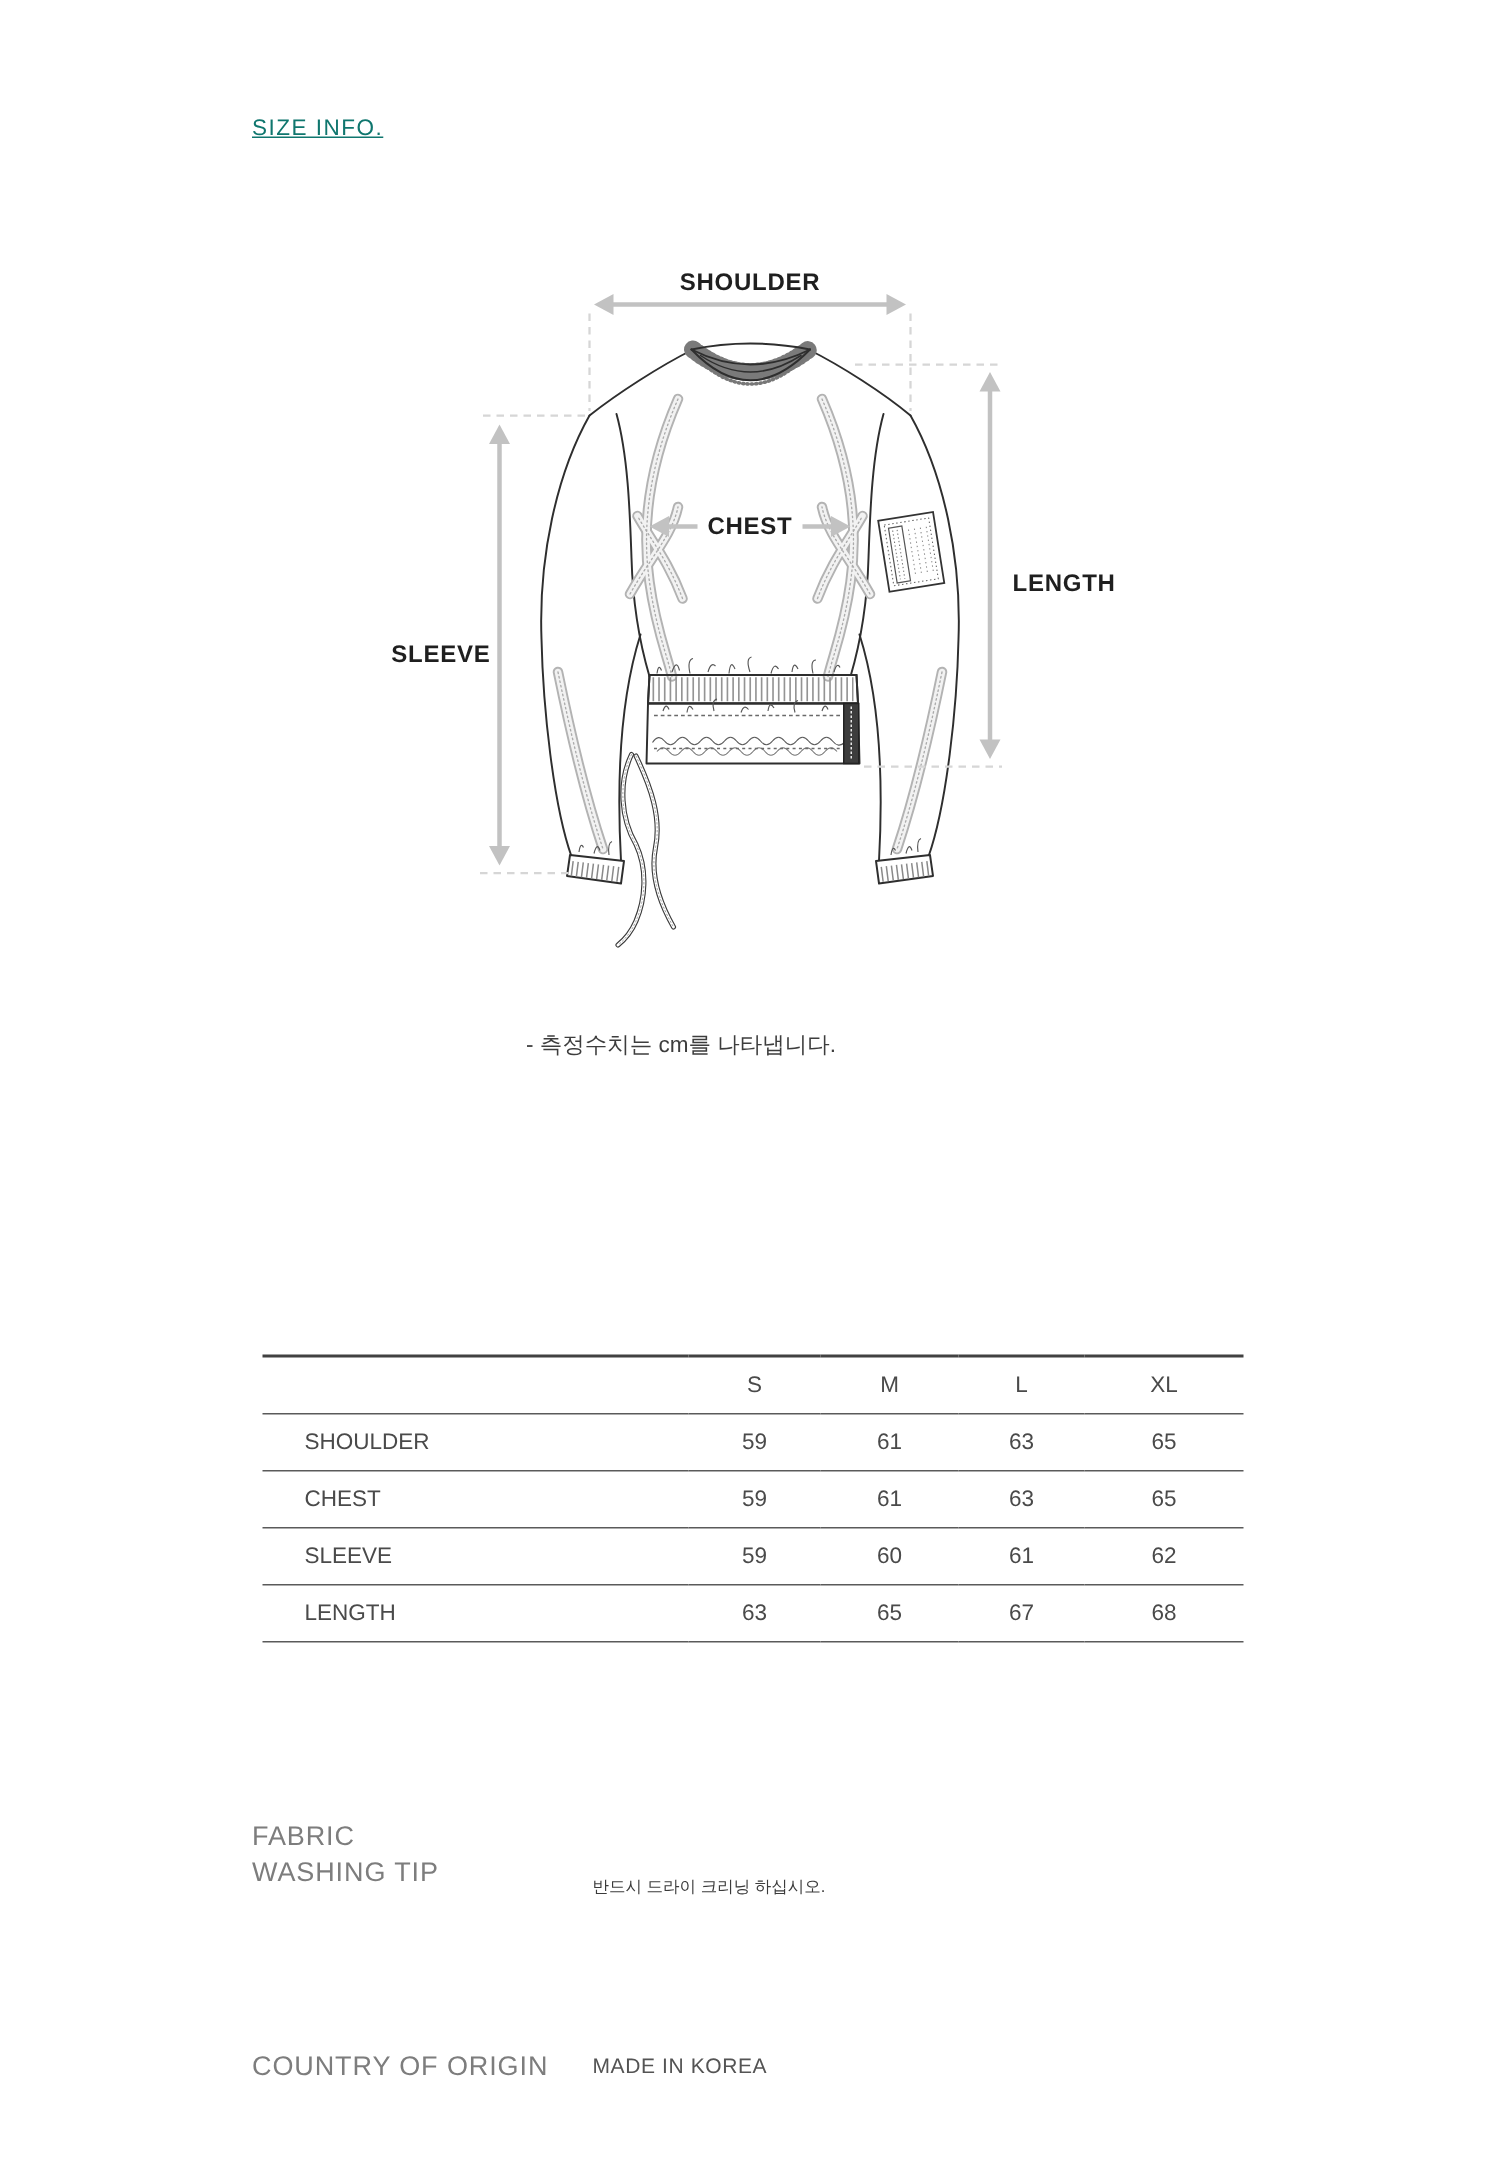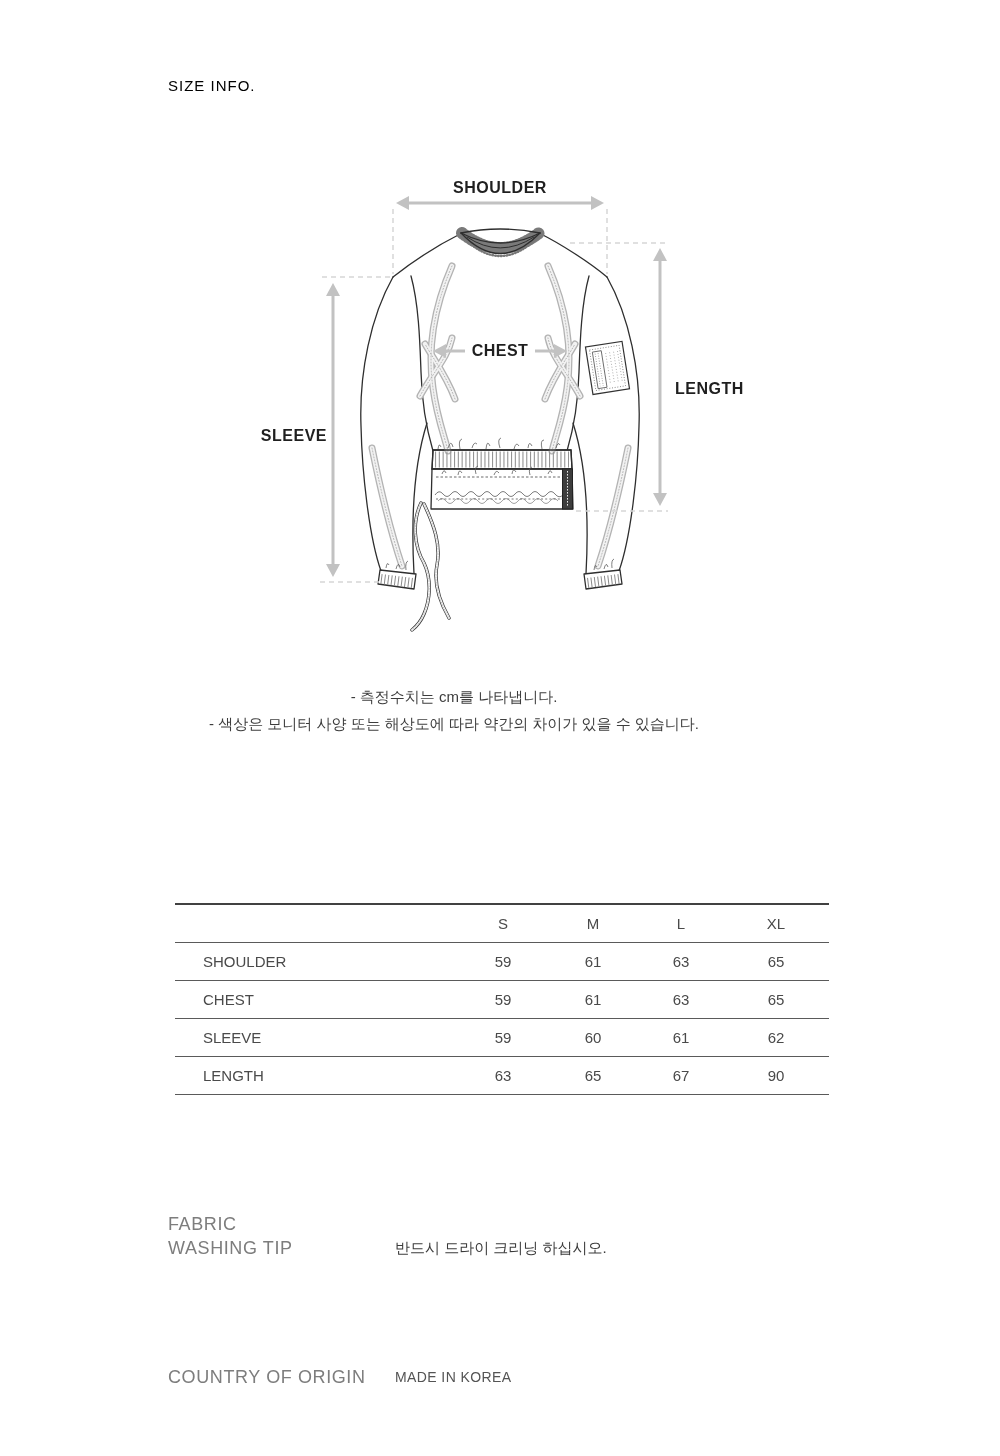--- a/index.html
+++ b/index.html
@@ -3,21 +3,21 @@
 <meta charset="utf-8">
 <style>
   html,body{margin:0;padding:0;background:#ffffff;}
   body{
     position:relative;width:1000px;height:1456px;overflow:hidden;
     font-family:"Liberation Sans","DejaVu Sans",sans-serif;color:#4c4c4c;
   }
   .abs{position:absolute;}
 
   
-  #page-title{left:168px;top:77px;font-size:15px;letter-spacing:1px;color:#000000;}
+  #page-title{left:168px;top:77px;font-size:15px;letter-spacing:1px;color:#0f766e;text-decoration:underline;}
 
   
   #diagram{left:0;top:0;width:1000px;height:680px;pointer-events:none;}
   #diagram text{font-family:"Liberation Sans","DejaVu Sans",sans-serif;font-weight:bold;
     font-size:16px;letter-spacing:0.5px;fill:#1f1f1f;}
 
   
   #notes{left:0;top:683px;width:908px;text-align:center;
     font-size:15px;line-height:27px;color:#3d3d3d;}
 
@@ -27,21 +27,21 @@
   #size-table tr{height:38px;}
   #size-table thead tr{border-top:2px solid #414141;border-bottom:1.5px solid #5a5a5a;}
   #size-table tbody tr{border-bottom:1.5px solid #5a5a5a;}
   #size-table th,#size-table td{font-weight:normal;text-align:center;padding:0;}
   #size-table .row-label{text-align:left;padding-left:28px;}
 
   
   .detail-row{position:absolute;left:168px;display:flex;align-items:flex-start;}
   .d-label{width:227px;flex:none;font-size:18px;letter-spacing:0.6px;color:#7d7d7d;}
   .d-value{font-size:14px;line-height:20px;color:#545454;letter-spacing:0.4px;}
-  .d-value.kor{font-size:15px;color:#3b3b3b;letter-spacing:0;}
+  .d-value.kor{font-size:11px;color:#3b3b3b;letter-spacing:0;margin-top:10px;}
 </style>
 </head>
 <body>
 
 <div class="abs" id="page-title">SIZE INFO.</div>
 
 <svg class="abs" id="diagram" viewBox="0 0 1000 680" width="1000" height="680">
   <defs>
     <path id="tFL" d="M452,266 C435,305 427,347 433,388 C437,418 445,438 448,451"></path>
     <path id="tFR" d="M548,266 C565,305 573,347 567,388 C563,418 555,438 552,451"></path>
@@ -225,21 +225,20 @@
     <polygon points="333,577 326,564 340,564" stroke="none"></polygon>
   </g>
   <text x="500" y="193" text-anchor="middle">SHOULDER</text>
   <text x="500" y="356" text-anchor="middle">CHEST</text>
   <text x="675" y="394" text-anchor="start">LENGTH</text>
   <text x="327" y="441" text-anchor="end">SLEEVE</text>
 </svg>
 
 <div class="abs" id="notes">
   <div>- 측정수치는 cm를 나타냅니다.</div>
-  <div>- 색상은 모니터 사양 또는 해상도에 따라 약간의 차이가 있을 수 있습니다.</div>
 </div>
 
 <table id="size-table">
   <colgroup>
     <col style="width:284px">
       <col style="width:88px">
       <col style="width:92px">
     <col style="width:84px">
       <col style="width:106px">
   </colgroup>
@@ -272,21 +271,21 @@
       <td>59</td>
       <td>60</td>
       <td>61</td>
       <td>62</td>
     </tr>
     <tr>
       <td class="row-label">LENGTH</td>
       <td>63</td>
       <td>65</td>
       <td>67</td>
-      <td>90</td>
+      <td>68</td>
     </tr>
   </tbody>
 </table>
 
 <div class="detail-row" style="top:1214px">
   <div class="d-label">FABRIC</div>
 </div>
 
 <div class="detail-row" style="top:1238px">
   <div class="d-label">WASHING TIP</div>

